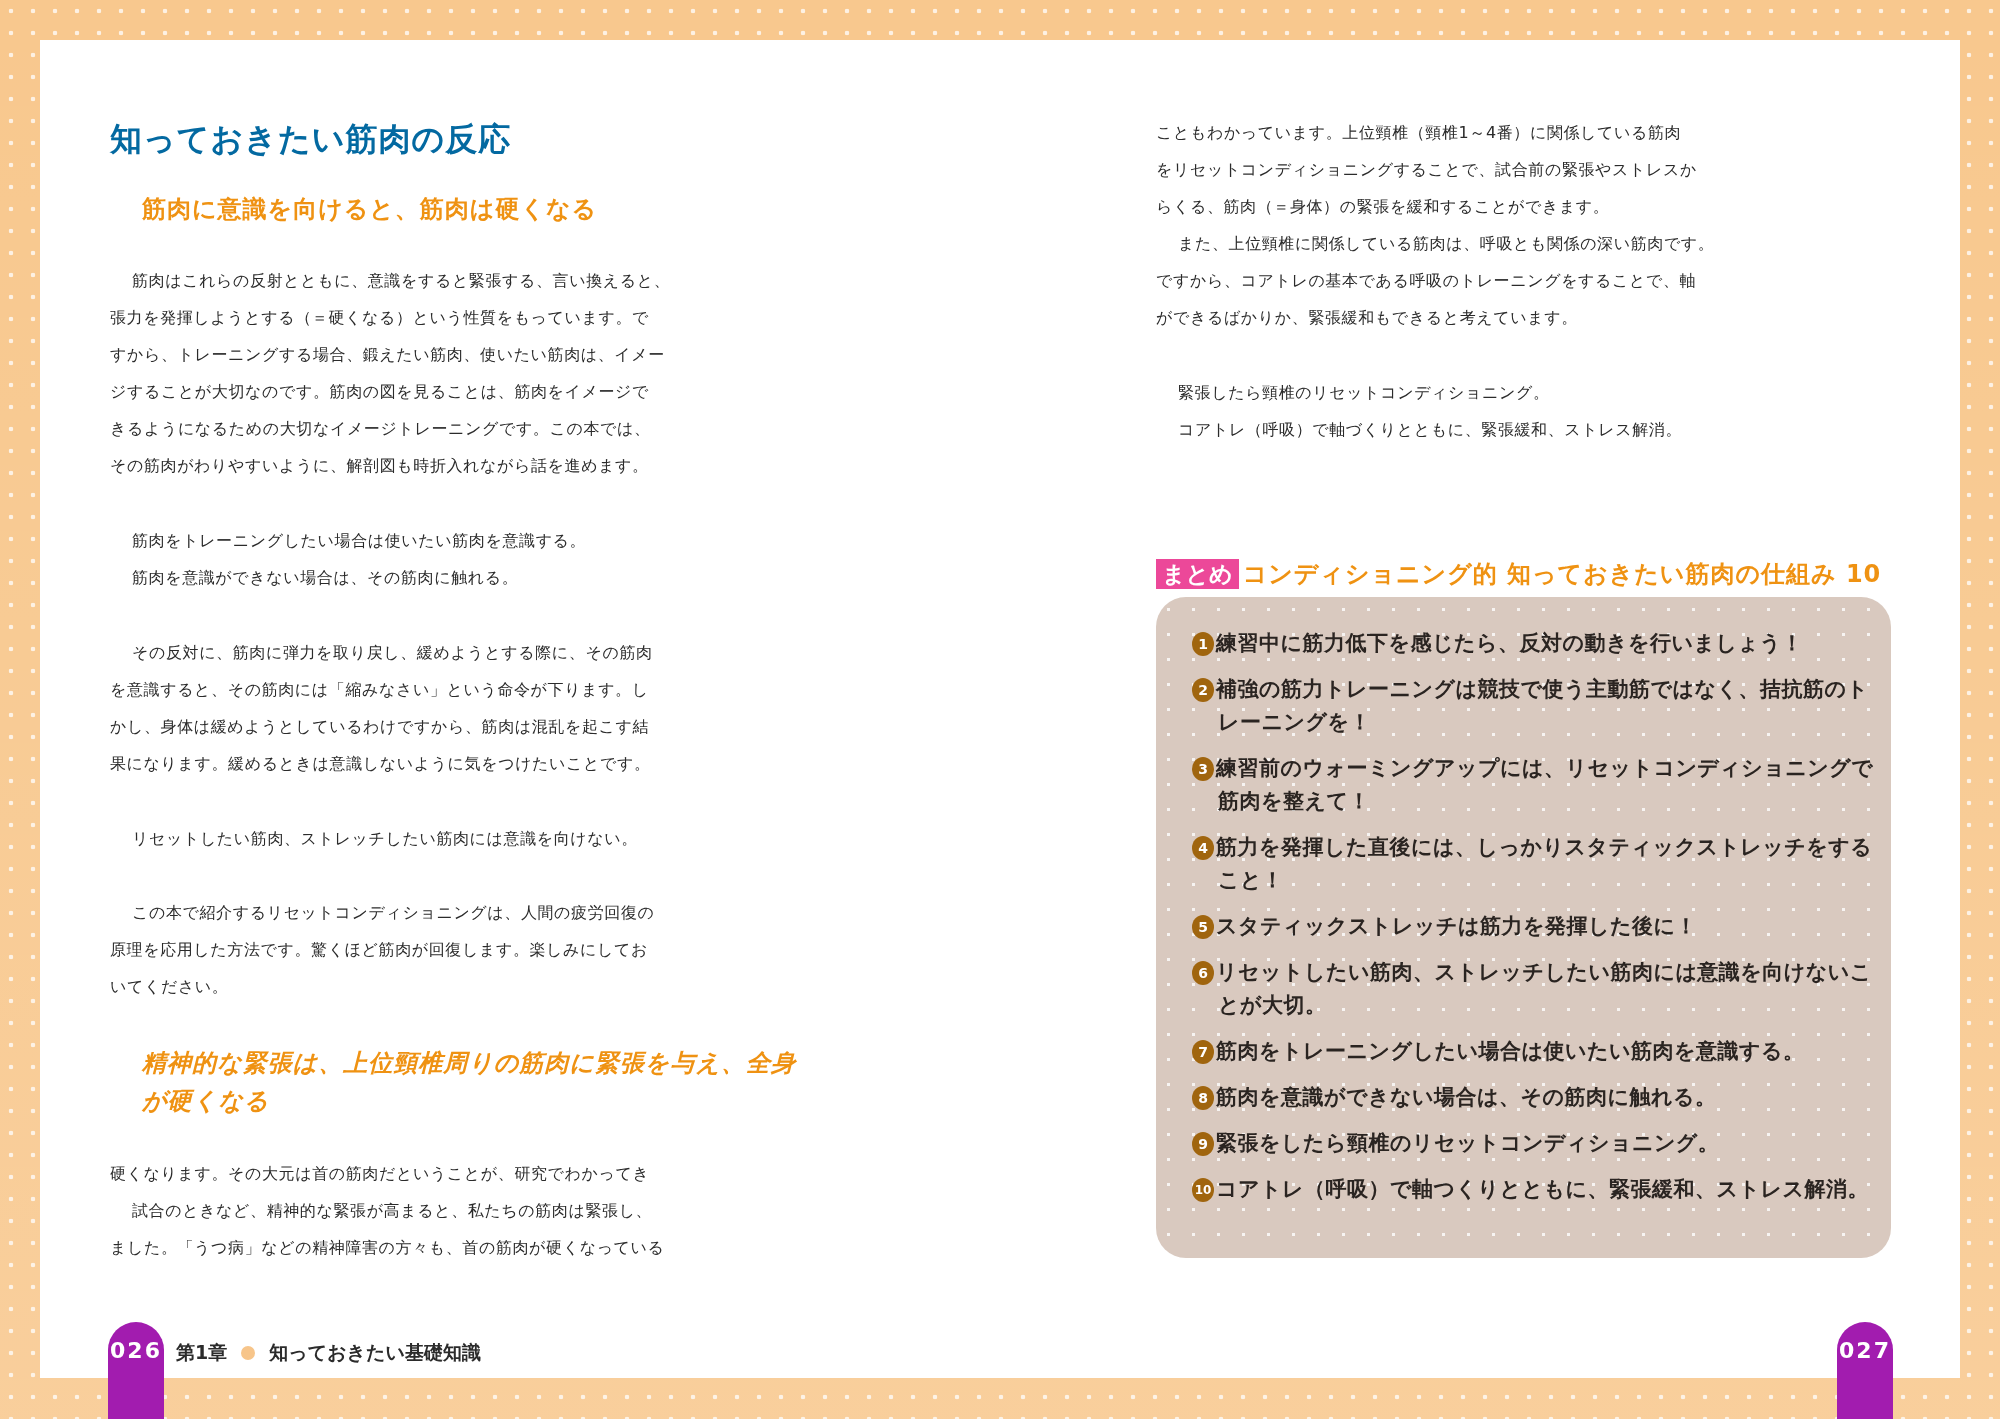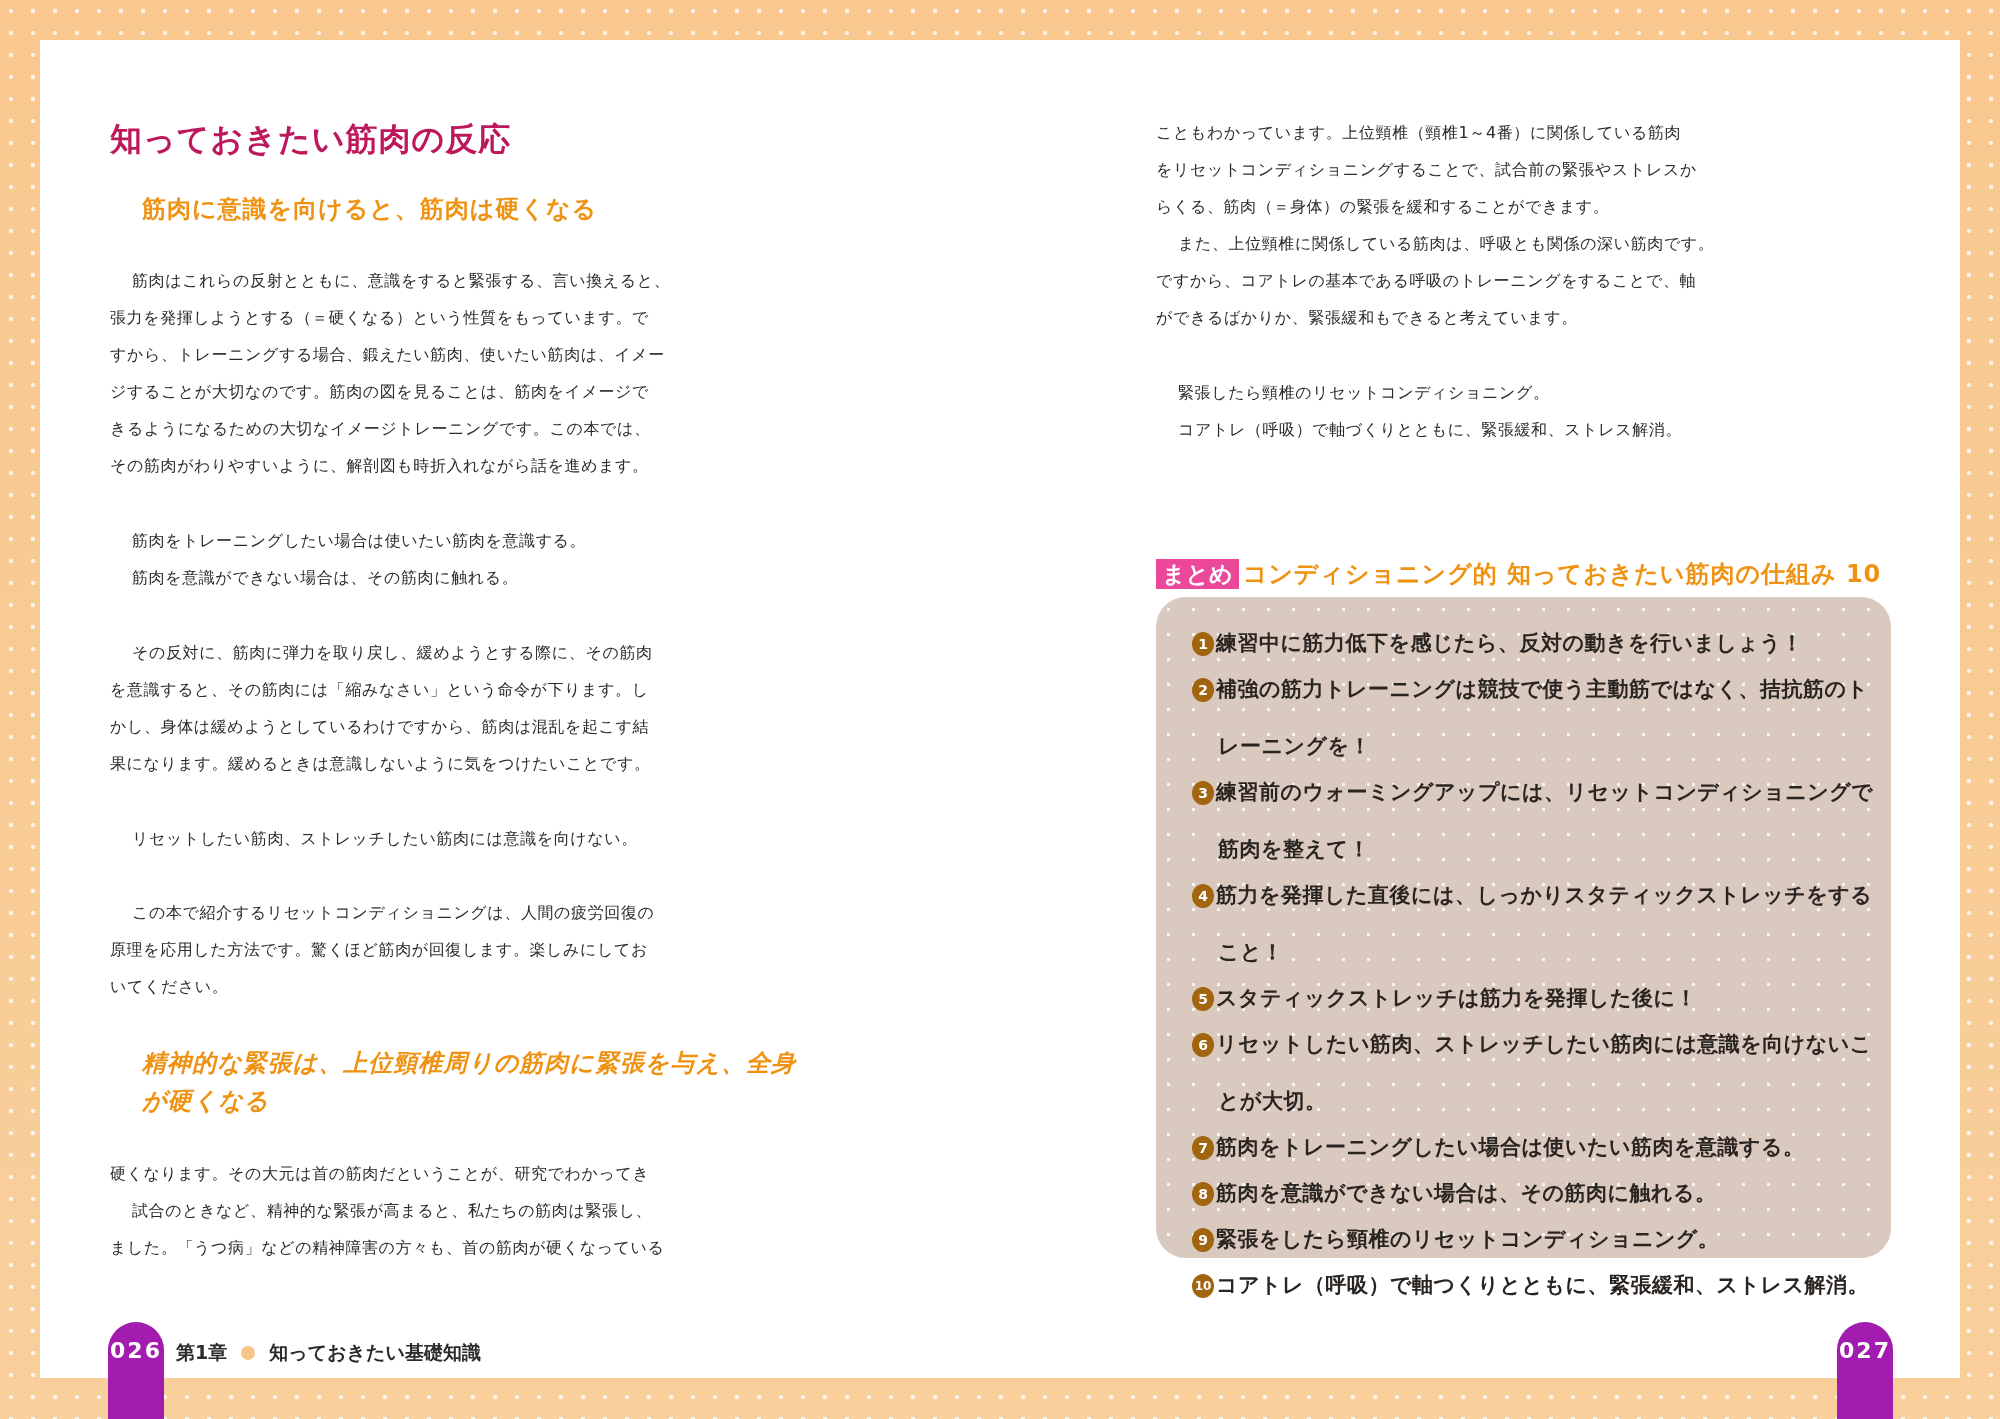--- a/index.html
+++ b/index.html
@@ -15,21 +15,21 @@
     background: linear-gradient(180deg, rgba(255,255,255,0.0) 0%, rgba(255,255,255,0.12) 100%);
     pointer-events:none;
   }
   .page {
     position:absolute; left:40px; top:40px; width:1920px; height:1338px;
     background:#ffffff;
   }
 
   .title {
     position:absolute; left:110px; top:118px;
-    font-size:32px; font-weight:bold; color:#be185d; letter-spacing:1px;
+    font-size:32px; font-weight:bold; color:#0369a1; letter-spacing:1px;
   }
   .subhead {
     position:absolute; font-size:24px; font-weight:bold; color:#ef9212; letter-spacing:1px;
     line-height:38px;
   }
   .para {
     position:absolute; font-size:16px; color:#2b2b2b; line-height:37px; letter-spacing:0.6px;
   }
   .para .line { display:block; white-space:nowrap; }
   .indent { padding-left:22px; }
@@ -54,21 +54,21 @@
   .summary-item { display:flex; align-items:flex-start; margin-bottom:13px; }
   .num-badge {
     flex:0 0 auto; width:22px; height:24px; border-radius:50%;
     background:#a0650e; color:#fff; font-size:14px; font-weight:bold;
     display:flex; align-items:center; justify-content:center; margin-top:5px; margin-right:2px;
   }
   .item-text {
     font-size:21px; font-weight:bold; color:#2a2421; line-height:33px; letter-spacing:0.5px;
   }
   .item-text .line { display:block; white-space:nowrap; }
-  .item-text .line + .line { padding-left:2px;margin-top:24px; }
+  .item-text .line + .line { padding-left:2px; }
 
   .folio {
     position:absolute; top:1322px; width:56px; height:97px; background:#a21caf;
     border-radius:28px 28px 0 0; color:#fff; font-size:22px; font-weight:bold; letter-spacing:2px;
     display:flex; justify-content:center; padding-top:16px; box-sizing:border-box;
   }
   .folio.left { left:108px; }
   .folio.right { left:1837px; }
   .running-head {
     position:absolute; left:176px; top:1340px; display:flex; align-items:center; gap:14px;

